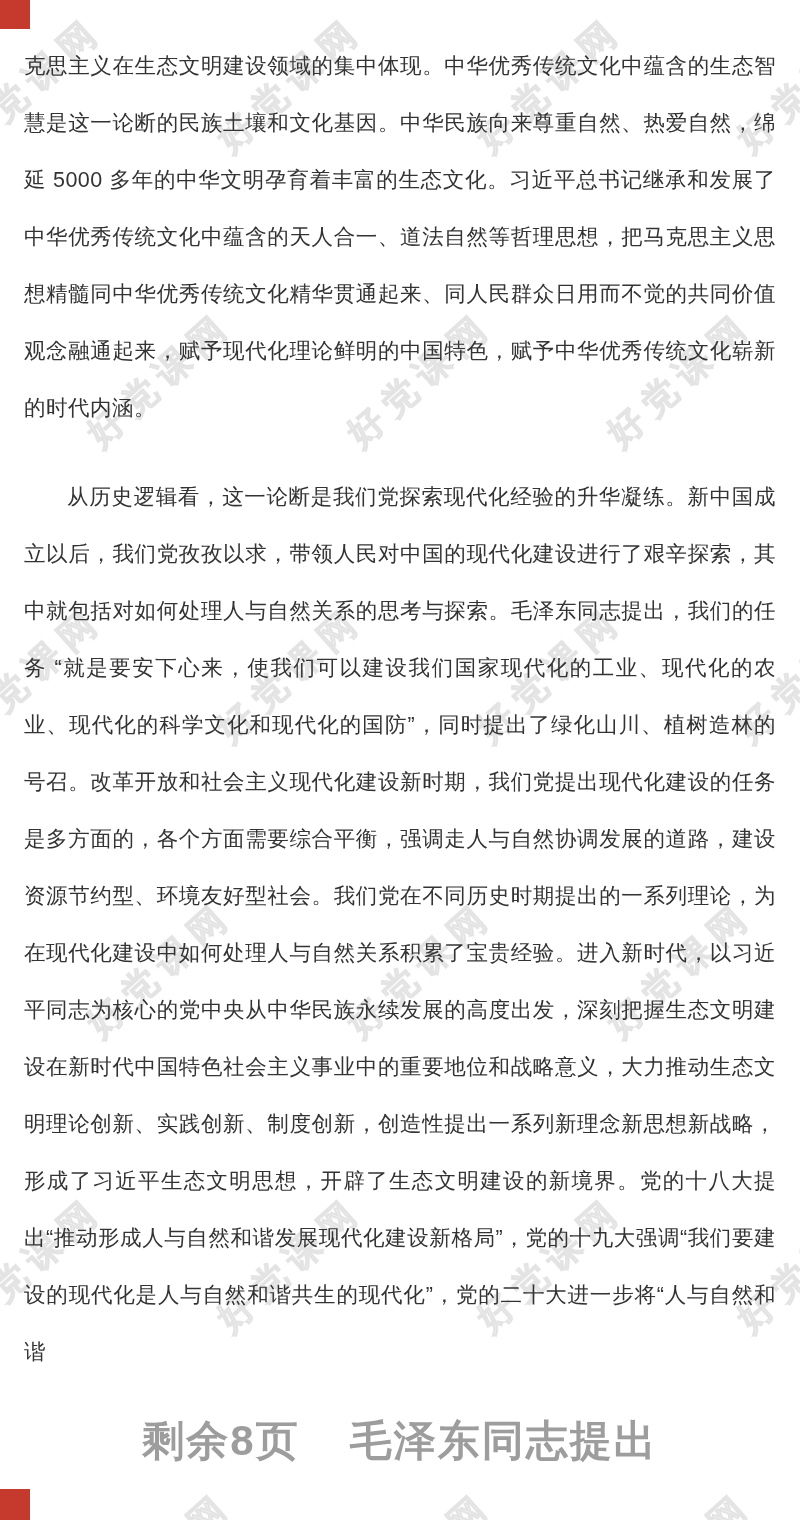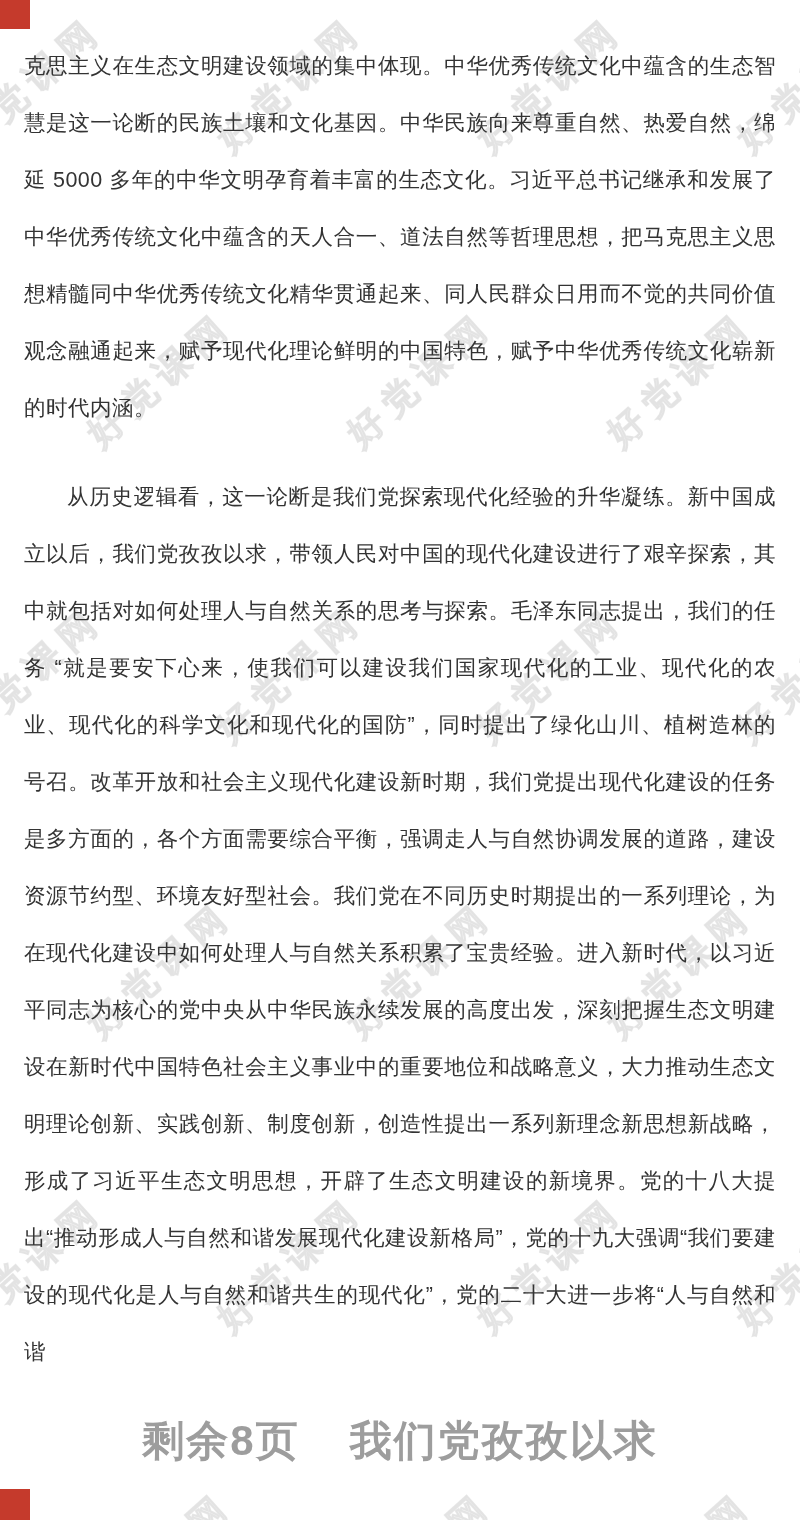--- a/index.html
+++ b/index.html
@@ -103,18 +103,18 @@
       <span style="left: 590px; top: 1535px;">好党课网</span>
     </div>
 
   <div class="content">
 
   <p class=""><span>克思主义在生态文明建设领域的集中体现。中华优秀传统文化中蕴含的生态智慧是这一论断的民族土壤和文化基因。中华民族向来尊重自然、热爱自然，绵延 5000 多年的中华文明孕育着丰富的生态文化。习近平总书记继承和发展了中华优秀传统文化中蕴含的天人合一、道法自然等哲理思想，把马克思主义思想精髓同中华优秀传统文化精华贯通起来、同人民群众日用而不觉的共同价值观念融通起来，赋予现代化理论鲜明的中国特色，赋予中华优秀传统文化崭新的时代内涵。</span></p>
       <p class="indent"><span class="bold">从历史逻辑看，这一论断是我们党探索现代化经验的升华凝练。</span><span>新中国成立以后，我们党孜孜以求，带领人民对中国的现代化建设进行了艰辛探索，其中就包括对如何处理人与自然关系的思考与探索。毛泽东同志提出，我们的任务 “就是要安下心来，使我们可以建设我们国家现代化的工业、现代化的农业、现代化的科学文化和现代化的国防”，同时提出了绿化山川、植树造林的号召。改革开放和社会主义现代化建设新时期，我们党提出现代化建设的任务是多方面的，各个方面需要综合平衡，强调走人与自然协调发展的道路，建设资源节约型、环境友好型社会。我们党在不同历史时期提出的一系列理论，为在现代化建设中如何处理人与自然关系积累了宝贵经验。进入新时代，以习近平同志为核心的党中央从中华民族永续发展的高度出发，深刻把握生态文明建设在新时代中国特色社会主义事业中的重要地位和战略意义，大力推动生态文明理论创新、实践创新、制度创新，创造性提出一系列新理念新思想新战略，形成了习近平生态文明思想，开辟了生态文明建设的新境界。党的十八大提出“推动形成人与自然和谐发展现代化建设新格局”，党的十九大强调“我们要建设的现代化是人与自然和谐共生的现代化”，党的二十大进一步将“人与自然和谐</span></p>
     </div>
 
   <div class="footer">
-    <span>剩余8页</span><span class="gap"></span><span>我们党孜孜以求</span>
+    <span>剩余8页</span><span class="gap"></span><span>毛泽东同志提出</span>
   </div>
 
   <div class="corner-marker bottom"></div>
 
 </div>
 
 </body></html>

